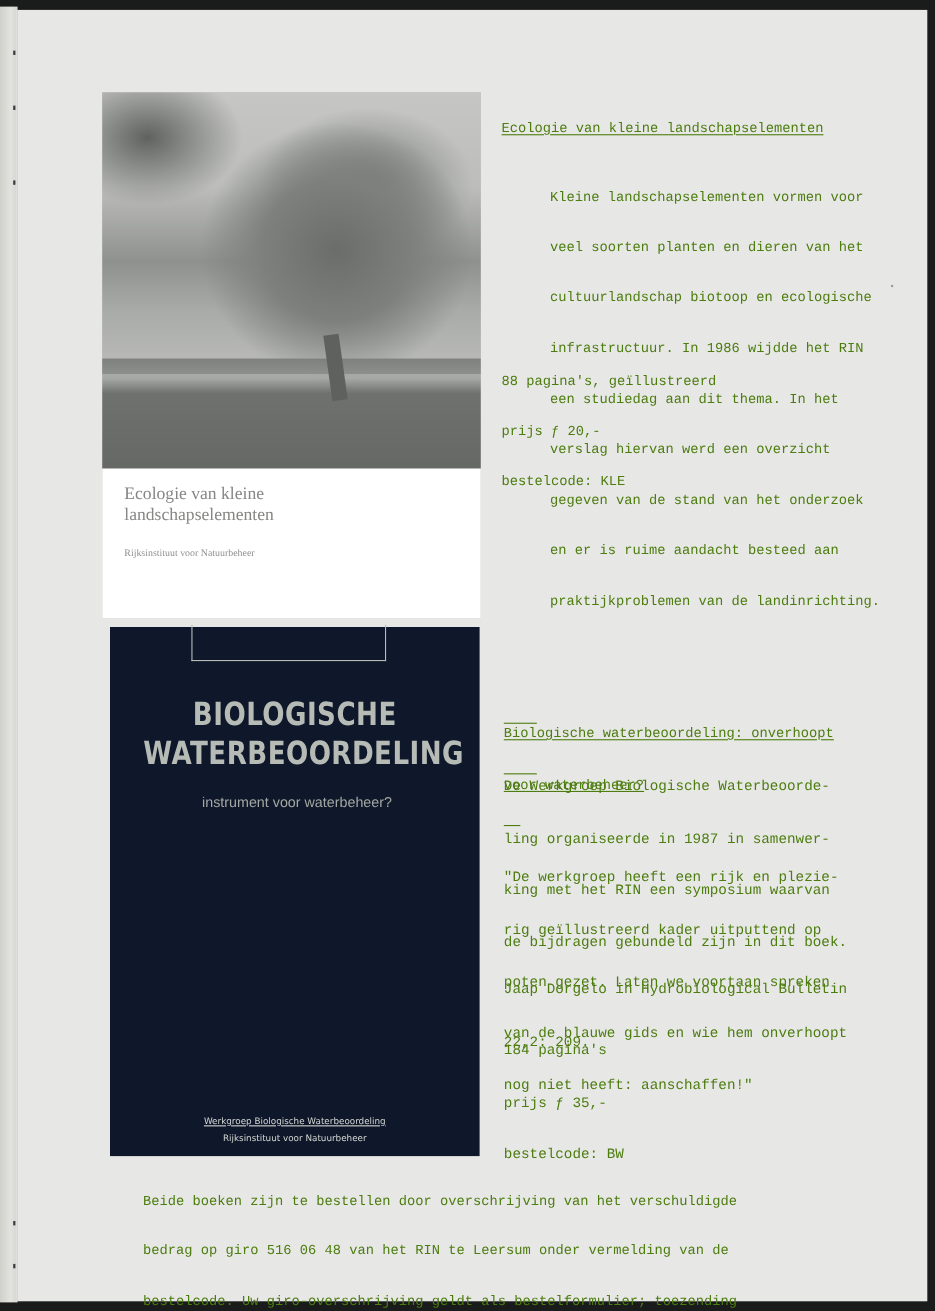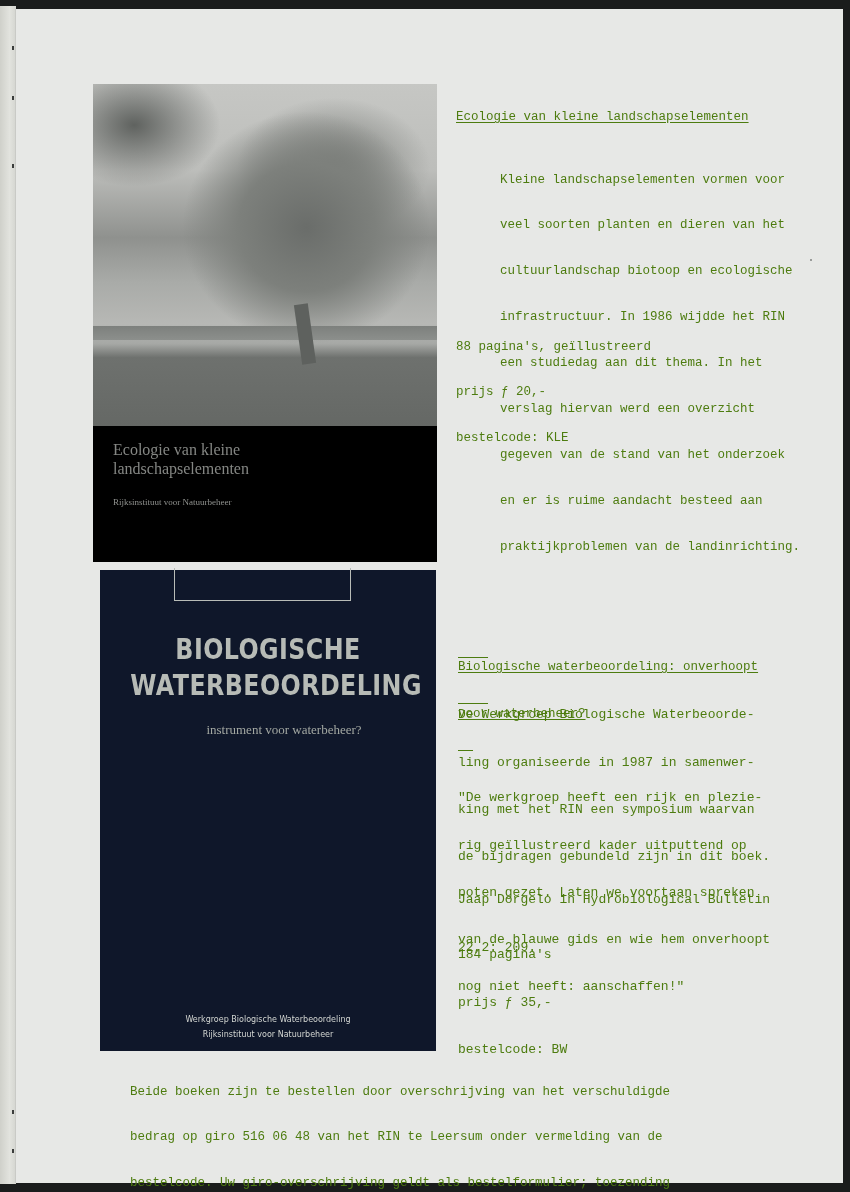--- a/index.html
+++ b/index.html
@@ -78,21 +78,21 @@
       width: 344px;
       height: 14px;
       background: linear-gradient(to bottom, #7d807d, #8c8f8c);
     }
     .cover1 .label-panel {
       position: absolute;
       left: 0;
       top: 342px;
       width: 344px;
       height: 136px;
-      background: #000000;
+      background: #ffffff;
     }
     .cover1 .book-title {
       position: absolute;
       left: 20px;
       top: 14px;
       font-family: "Liberation Serif", "DejaVu Serif", serif;
       font-size: 16px;
       line-height: 19px;
       color: #858784;
       width: 300px;
@@ -138,38 +138,38 @@
       font-size: 29px;
       transform: scaleX(0.82);
     }
     .cover2 .t2 {
       top: 98px;
       font-size: 29px;
       transform: scaleX(0.82);
     }
     .cover2 .subtitle {
       position: absolute;
-      left: 16px;
+      left: 2px;
       top: 152px;
       width: 336px;
       text-align: center;
-      font-family: Liberation Serif, serif;
+      font-family: Liberation Sans, sans-serif;
       font-size: 13px;
       color: #a3a8a2;
     }
     .cover2 .footer-1, .cover2 .footer-2 {
       position: absolute;
       left: 0;
       width: 336px;
       text-align: center;
       font-family: "DejaVu Sans", "Liberation Sans", sans-serif;
       font-size: 8px;
       color: #d3d6d2;
     }
-    .cover2 .footer-1 { top: 445px; }
+    .cover2 .footer-1 { top: 445px; text-decoration: underline; }
     .cover2 .footer-2 { top: 460px; }
     
     .block {
       position: absolute;
       font-size: 12.5px;
       line-height: 15.3px;
       white-space: pre;
     }
     .heading {
       text-decoration: underline;

